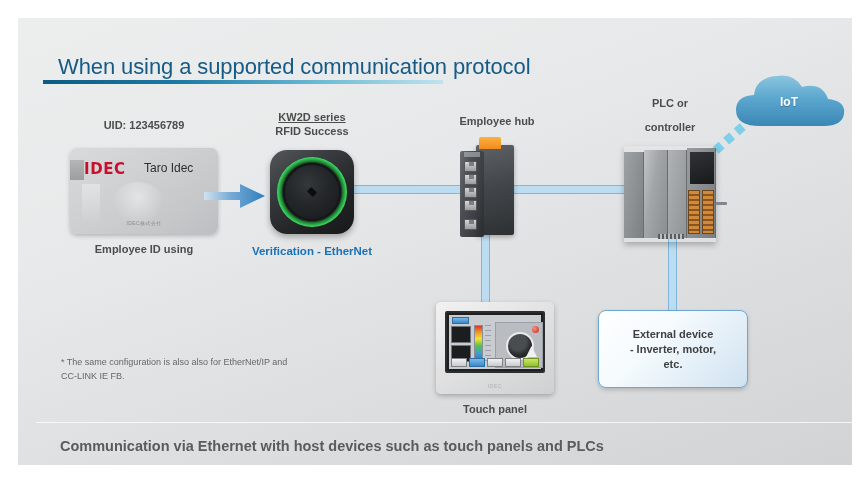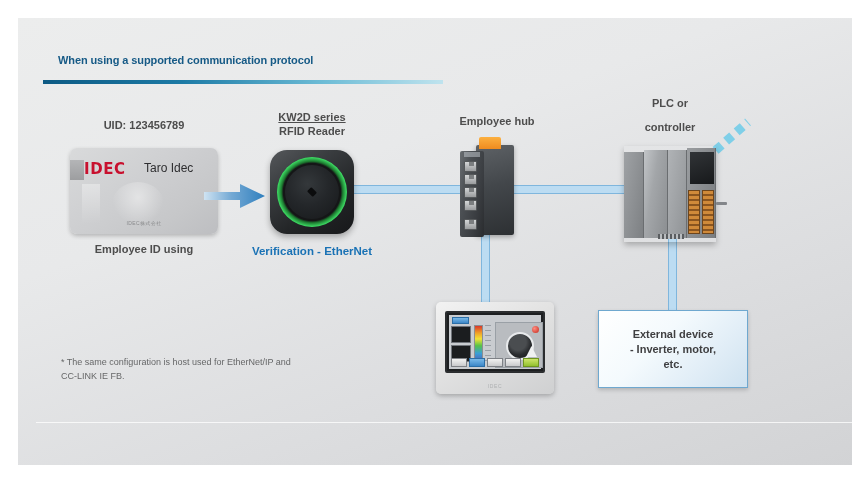--- a/index.html
+++ b/index.html
@@ -13,21 +13,21 @@
 
   
   .panel{
     position:absolute;left:18px;top:18px;width:834px;height:447px;
     background:linear-gradient(160deg,#eceded 0%,#e8e9ea 35%,#dcdddf 70%,#d2d3d5 100%);
   }
 
   
   .hdr-title{
     position:absolute;left:40px;top:36px;
-    font-size:11px;font-weight:bold;color:#165a86;letter-spacing:-0.1px;
+    font-size:22px;font-weight:normal;color:#165a86;letter-spacing:-0.1px;
     white-space:nowrap;
   }
   .hdr-rule{
     position:absolute;left:25px;top:62px;width:400px;height:4px;
     background:linear-gradient(90deg,#0d5a84 0%,#1d7ba6 35%,#6dbcd6 70%,#bfe3ee 100%);
   }
 
   
   .cap{
     position:absolute;text-align:center;color:#4d4d4d;
@@ -239,21 +239,21 @@
   .tpanel .btnrow span.b{background:linear-gradient(180deg,#79b9e8,#3d87c8);border-color:#2c6ea6;}
   .tpanel .btnrow span.g{background:linear-gradient(180deg,#cde46a,#92c02f);border-color:#6f9520;}
   .tpanel .brand{
     position:absolute;left:0;right:0;bottom:5px;text-align:center;
     font-size:5px;color:#aeb0b2;letter-spacing:0.6px;
   }
 
   
   .extbox{
     position:absolute;left:580px;top:292px;width:150px;height:78px;
-    border-radius:0;
+    border-radius:8px;
     border:1.4px solid #6fa8cf;box-sizing:border-box;
     background:linear-gradient(135deg,#ffffff 0%,#f4fafd 40%,#e2eef7 70%,#cfe2f0 100%);
     box-shadow:0 2px 4px rgba(0,0,0,0.18);
     display:flex;align-items:center;justify-content:center;
   }
   .extbox .t{
     text-align:center;font-size:11px;font-weight:bold;color:#3f3f41;line-height:15px;
     white-space:pre-line;
   }
 
@@ -287,20 +287,36 @@
     <div class="cable-h" style="left:478px;top:167px;width:140px;"></div>
 
     <div class="cable-v" style="left:463px;top:200px;height:90px;"></div>
 
     <div class="cable-v" style="left:650px;top:210px;height:86px;"></div>
 
     <svg class="dashlink" viewBox="0 0 72 64">
       <line x1="4" y1="60" x2="68" y2="4" stroke="#7fcfe8" stroke-width="9" stroke-dasharray="8 6" stroke-linecap="butt"></line>
     </svg>
 
+    <div class="cloud">
+      <svg width="124" height="72" viewBox="0 0 124 72">
+        <defs>
+          <linearGradient id="cg" x1="0" y1="0" x2="0" y2="1">
+            <stop offset="0" stop-color="#8cc5de"></stop>
+            <stop offset="0.45" stop-color="#5ba7cf"></stop>
+            <stop offset="1" stop-color="#3a87b4"></stop>
+          </linearGradient>
+        </defs>
+        <g transform="translate(0,3)">
+          <path d="M30 58 Q6 58 6 42 Q6 28 24 27 Q26 10 46 8 Q64 5 72 19
+                   Q92 14 98 31 Q116 33 114 46 Q112 58 94 58 Z" fill="url(#cg)"></path>
+        </g>
+      </svg>
+      <div class="txt">IoT</div>
+    </div>
 
     <div class="cap" style="left:52px;top:100px;width:148px;">UID: 123456789</div>
 
     <div class="idcard">
       <div class="chip"></div>
       <div class="ghost"></div>
       <div class="ghost2"></div>
       <div class="logo">IDEC</div>
       <div class="pname">Taro Idec</div>
       <div class="fine">IDEC株式会社</div>
@@ -312,21 +328,21 @@
         <linearGradient id="ag" x1="0" y1="0" x2="1" y2="0">
           <stop offset="0" stop-color="#cfe3f2"></stop>
           <stop offset="0.45" stop-color="#74a9d4"></stop>
           <stop offset="1" stop-color="#2f7fbe"></stop>
         </linearGradient>
       </defs>
       <path d="M0 9 H36 V1 L61 13 L36 25 V17 H0 Z" fill="url(#ag)"></path>
     </svg>
 
     <div class="cap" style="left:236px;top:92px;width:116px;text-decoration:underline;">KW2D series</div>
-    <div class="cap" style="left:236px;top:106px;width:116px;">RFID Reader</div>
+    <div class="cap" style="left:236px;top:106px;width:116px;">RFID Success</div>
     <div class="reader">
       <div class="body"></div>
       <div class="ring"></div>
       <div class="face"></div>
       <div class="dot"></div>
     </div>
     <div class="cap" style="left:218px;top:226px;width:152px;font-size:11.5px;color:#1a72b5;">Verification - EtherNet</div>
 
     <div class="cap" style="left:420px;top:96px;width:118px;">Employee hub</div>
     <div class="hub">
@@ -391,26 +407,28 @@
             <span></span>
             <span class="b"></span>
             <span></span>
             <span></span>
             <span class="g"></span>
           </span>
         </div>
       </div>
       <div class="brand">IDEC</div>
     </div>
+    <div class="cap" style="left:408px;top:384px;width:138px;">Touch panel</div>
 
     <div class="extbox">
       <div class="t">External device
 - Inverter, motor,
 etc.</div>
     </div>
 
-    <div class="footnote">* The same configuration is host used for EtherNet/IP and
+    <div class="footnote">* The same configuration is also also for EtherNet/IP and
    CC-LINK IE FB.</div>
 
     <div class="footer-sep"></div>
+    <div class="footer-txt">Communication via Ethernet with host devices such as touch panels and PLCs</div>
 
   </div>
 </div>
 
 </body></html>

